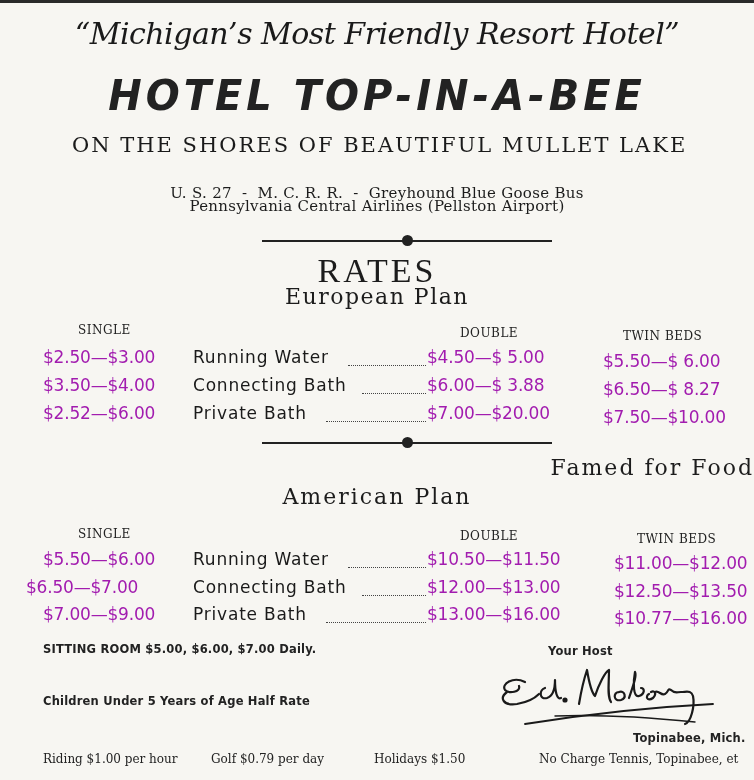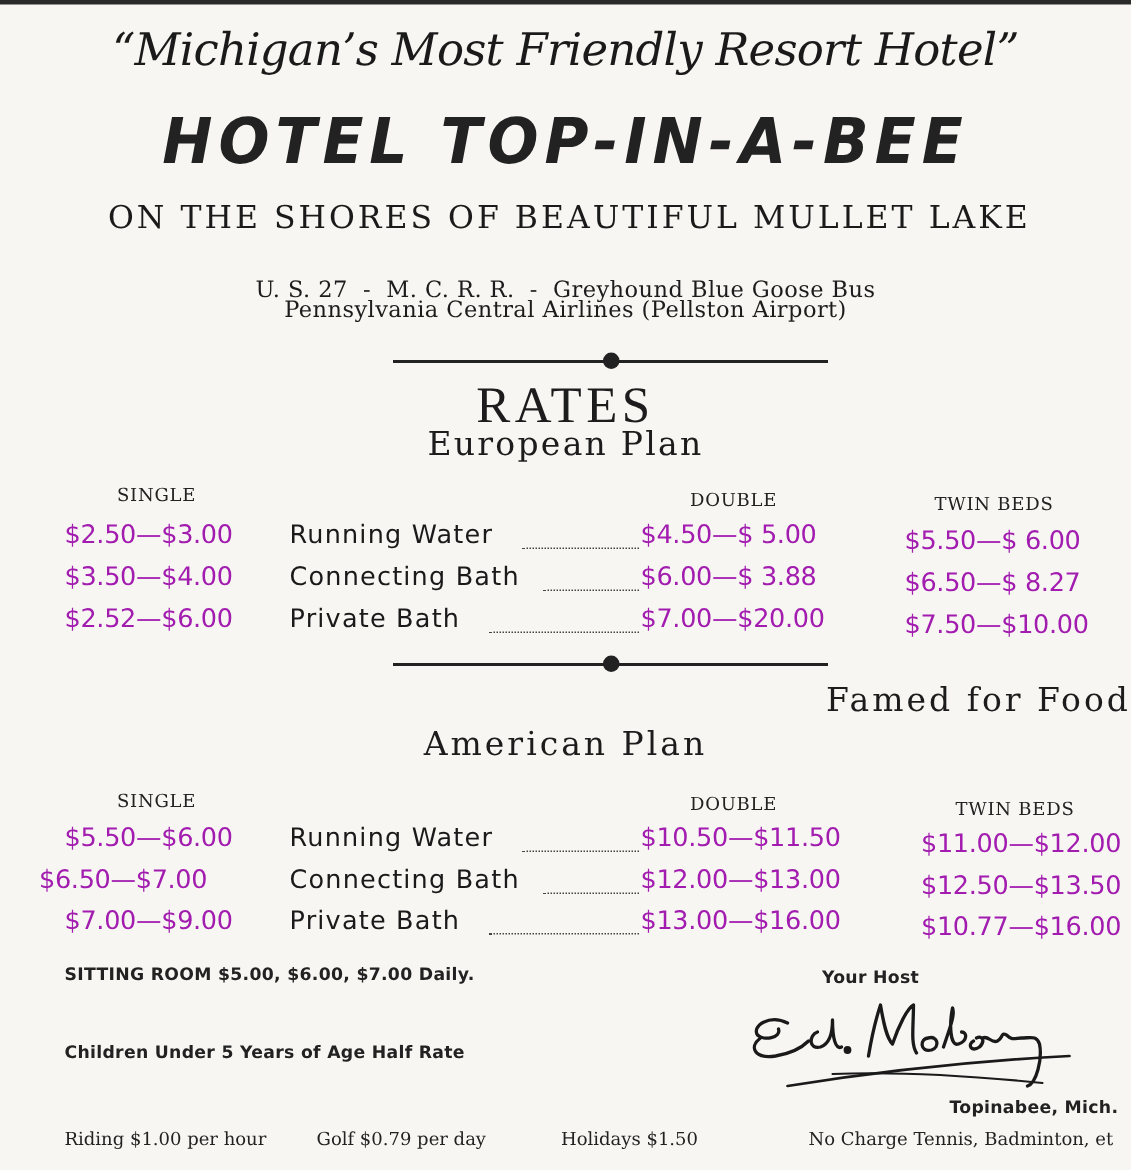--- a/index.html
+++ b/index.html
@@ -158,13 +158,13 @@
       <path d="M30 62 C 80 54, 140 46, 218 42" stroke-width="1.8"></path>
       <path d="M60 54 C 110 52, 160 56, 200 60" stroke-width="1.4"></path>
     </g>
   </svg>
 </div>
 <div class="abs small-bold" style="left:593px; top:731px;margin-left:40px;">Topinabee, Mich.</div>
 
 <div class="abs footer-text" style="left:43px; top:752px;">Riding $1.00 per hour</div>
 <div class="abs footer-text" style="left:211px; top:752px;">Golf $0.79 per day</div>
 <div class="abs footer-text" style="left:374px; top:752px;">Holidays $1.50</div>
-<div class="abs footer-text" style="left:539px; top:752px;">No Charge Tennis, Badminton, et</div>
+<div class="abs footer-text" style="left:539px; top:752px;">No Charge Tennis, Topinabee, et</div>
 
 </body></html>

